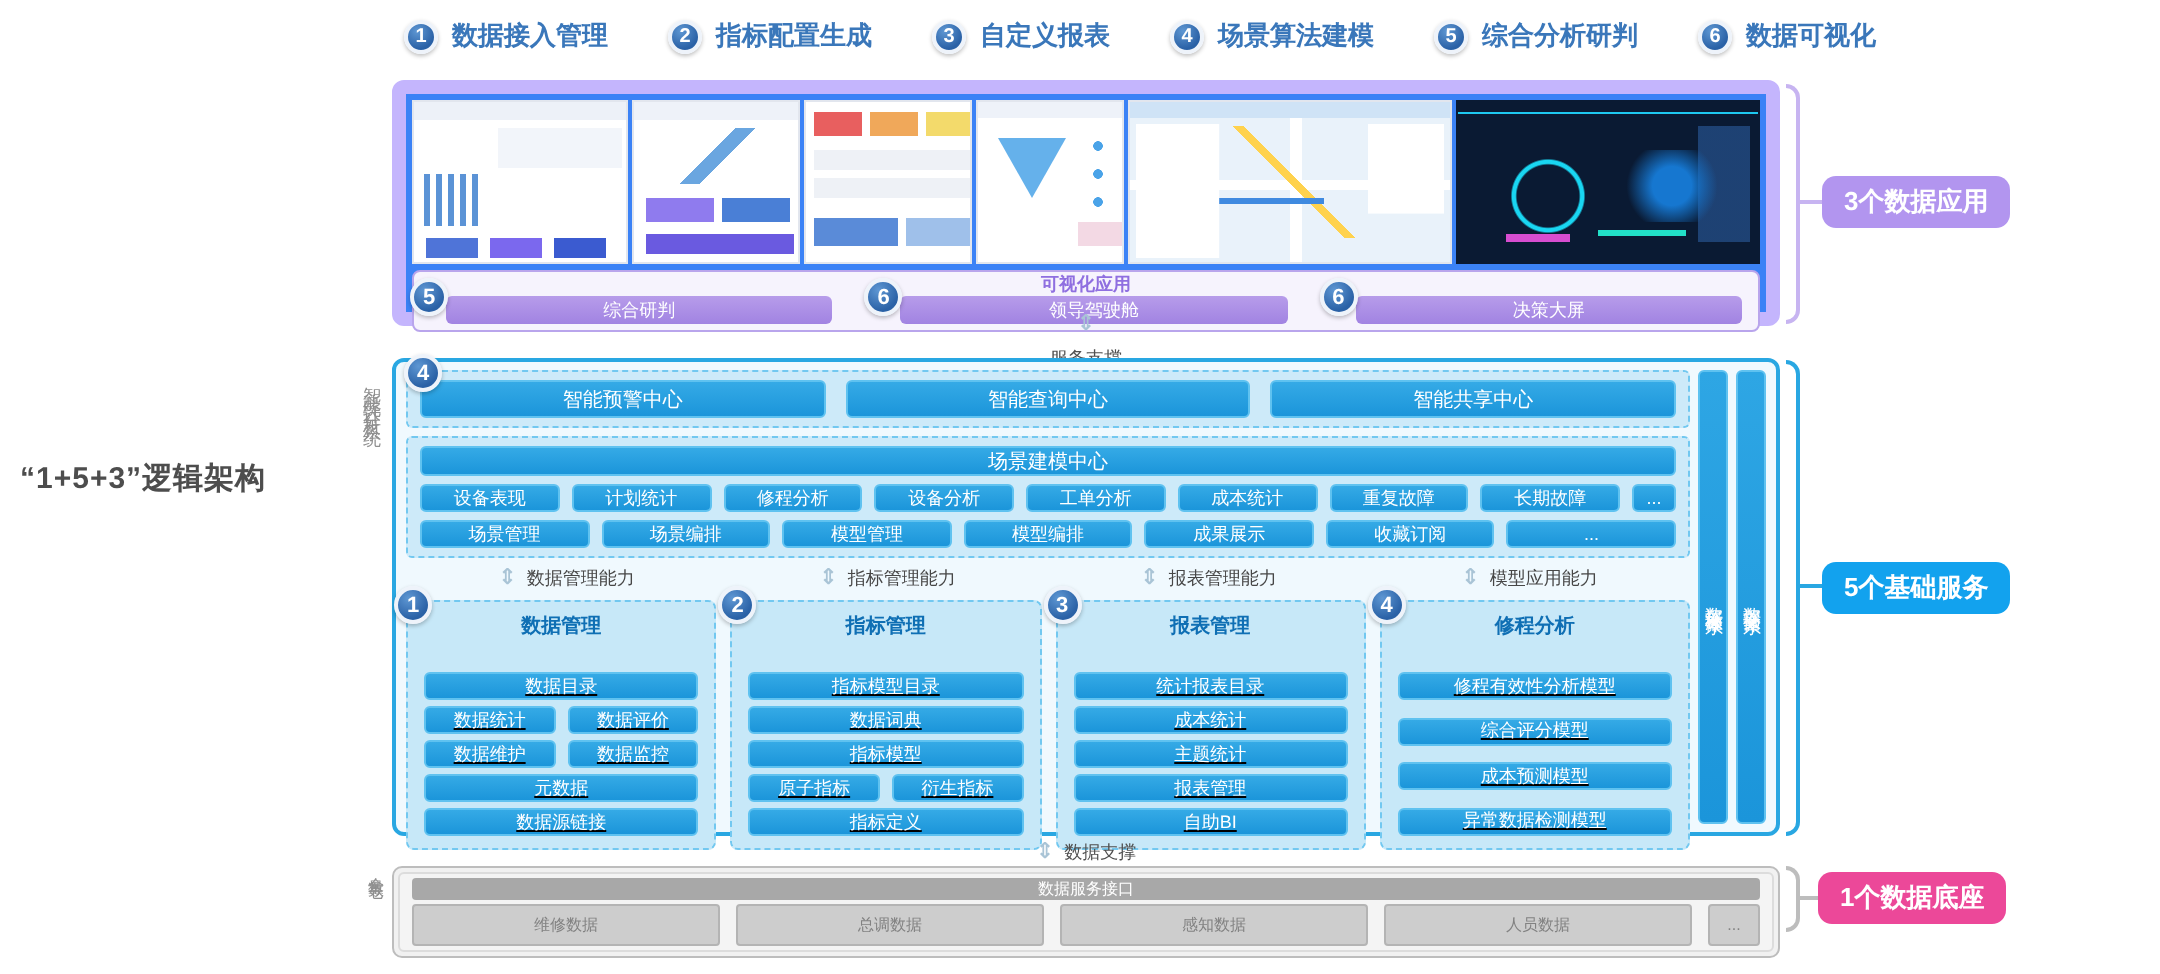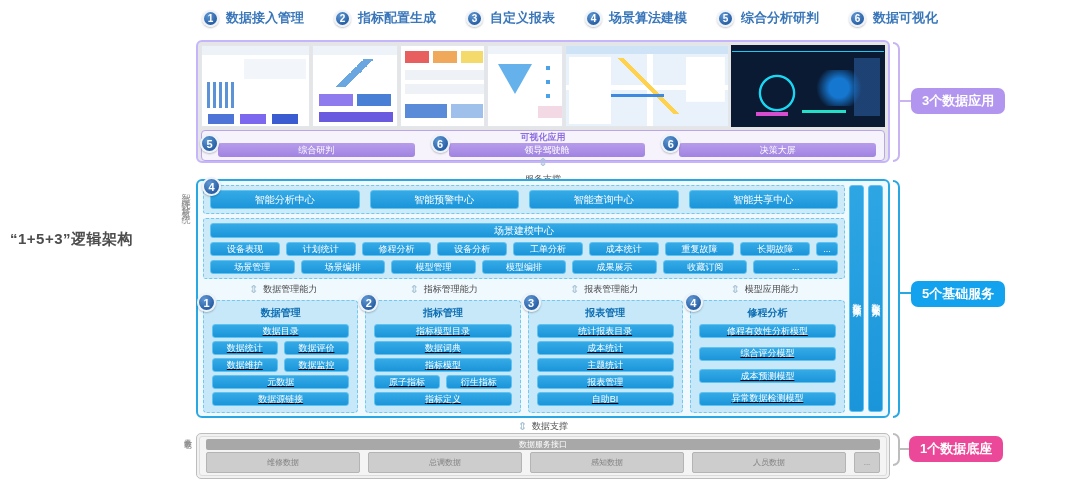--- a/index.html
+++ b/index.html
@@ -40,21 +40,21 @@
   .tick.blue   { background:#29a7e2; left:900px; top:292px; }
   .tick.gray   { background:#bdbdbd; left:900px; top:448px; }
   .side-badge { position:absolute; color:#fff; font-weight:bold; font-size:13px;
     padding:4px 11px; border-radius:7px; white-space:nowrap; }
   .side-badge.purple { left:911px; top:88px;  background:#b295ef; }
   .side-badge.blue   { left:911px; top:281px; background:#12a2ee; }
   .side-badge.gray   { left:909px; top:436px; background:#ec4899; }
 
   
   .app-layer { position:absolute; left:196px; top:40px; width:694px; height:123px;
-    border:2px solid #c4b5fd; border-radius:6px; background:#e5e5e5; padding:3px; }
+    border:7px solid #c4b5fd; border-radius:6px; background:#3b82f6; padding:3px; }
   .thumbs { display:flex; gap:2px; height:82px; }
   .thumb { border:1px solid #e2e6ee; background-repeat:no-repeat; position:relative; overflow:hidden; }
   .t1 { flex:0 0 16%;
     background:
       linear-gradient(#edf1f8,#edf1f8) 0 0/100% 9px,
       repeating-linear-gradient(90deg,#5b93d6 0 3px,rgba(0,0,0,0) 3px 6px) 5px 36px/30px 26px,
       linear-gradient(#f2f5fa,#f2f5fa) 42px 13px/62px 20px,
       linear-gradient(#4f74d8,#4f74d8) 6px 68px/26px 10px,
       linear-gradient(#7b68ee,#7b68ee) 38px 68px/26px 10px,
       linear-gradient(#3b5bd0,#3b5bd0) 70px 68px/26px 10px,#fff;
@@ -147,21 +147,21 @@
   .scene-row .bluebtn.mini { flex:0 0 22px; }
 
   .cap-row { display:flex; height:16px; }
   .cap-item { flex:1; display:flex; align-items:center; justify-content:center; gap:5px; }
   .cap-item .div-lbl { font-size:9px; color:#474747; }
 
   .groups { display:flex; gap:7px; flex:1; }
   .group { flex:1; border:1px dashed #72c8f0; border-radius:4px; background:#c7e8f8;
     padding:5px 8px 6px; position:relative; display:flex; flex-direction:column; }
   .group .nbadge { position:absolute; left:-7px; top:-8px; }
-  .g-title { text-align:center; color:#0f6fb4; font-weight:bold; font-size:10px; margin-bottom:4px; }
+  .g-title { text-align:center; color:#0f6fb4; font-weight:bold; font-size:10px; margin-bottom:16px; }
   .g-rows { display:flex; flex-direction:column; justify-content:space-between; flex:1; gap:3px;text-decoration:underline; }
   .g-row { display:flex; gap:6px; }
   .g-row .bluebtn { flex:1; height:14px; font-size:9px; }
 
   .pillar { flex:0 0 14px; background:linear-gradient(180deg,#2ea6e4,#1b95da);
     border:1px solid #5fc2f0; border-radius:3px; color:#fff;
     display:flex; align-items:center; justify-content:center;
     writing-mode:vertical-rl; text-orientation:upright; font-size:9px; letter-spacing:1px; }
 
   
@@ -244,21 +244,20 @@
     <span class="ud-icon"></span>
     <span class="div-lbl">服务支撑</span>
   </div>
 
   <div class="svc-layer">
     <div class="svc-flex">
       <div class="svc-main">
         <span class="nbadge big svc-badge4">4</span>
 
         <div class="dash-panel centers">
-          <div class="bluebtn">智能分析中心</div>
           <div class="bluebtn">智能预警中心</div>
           <div class="bluebtn">智能查询中心</div>
           <div class="bluebtn">智能共享中心</div>
         </div>
 
         <div class="dash-panel scene">
           <div class="bluebtn scene-hdr">场景建模中心</div>
           <div class="scene-row">
             <div class="bluebtn">设备表现</div>
             <div class="bluebtn">计划统计</div>

